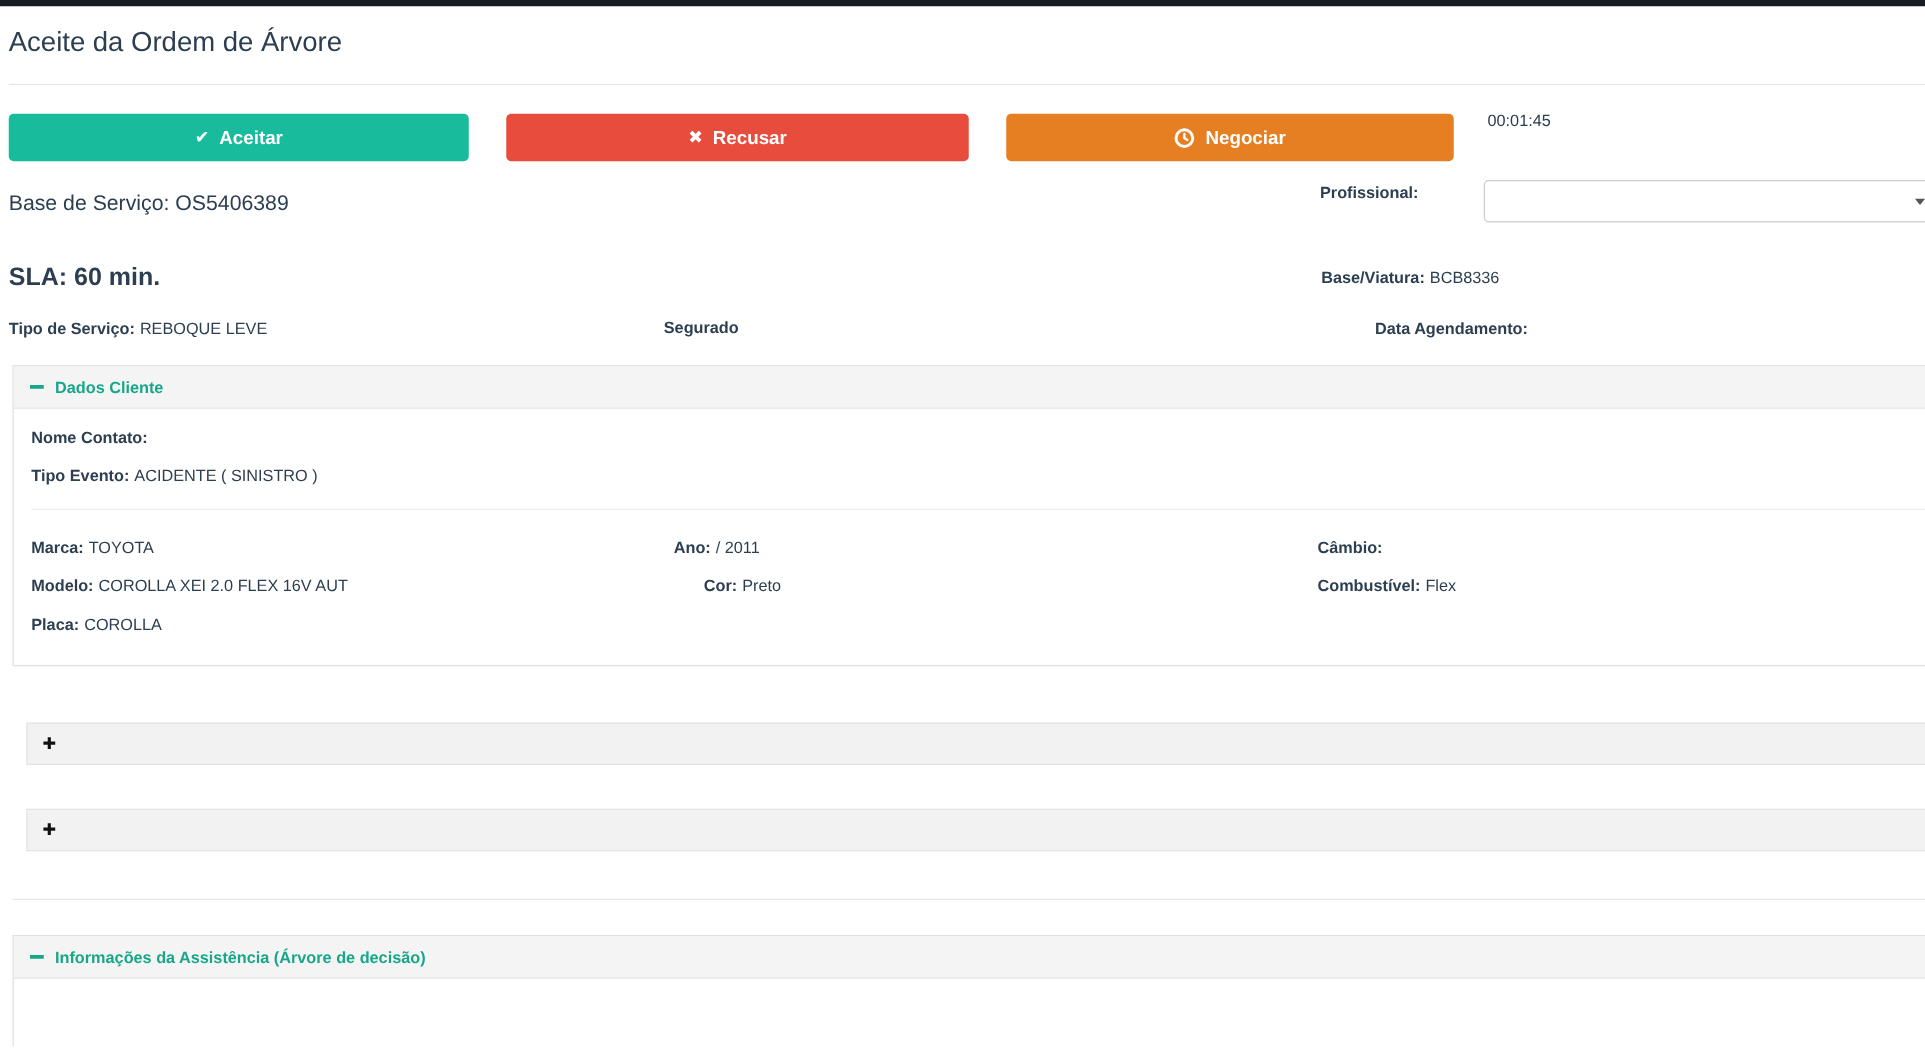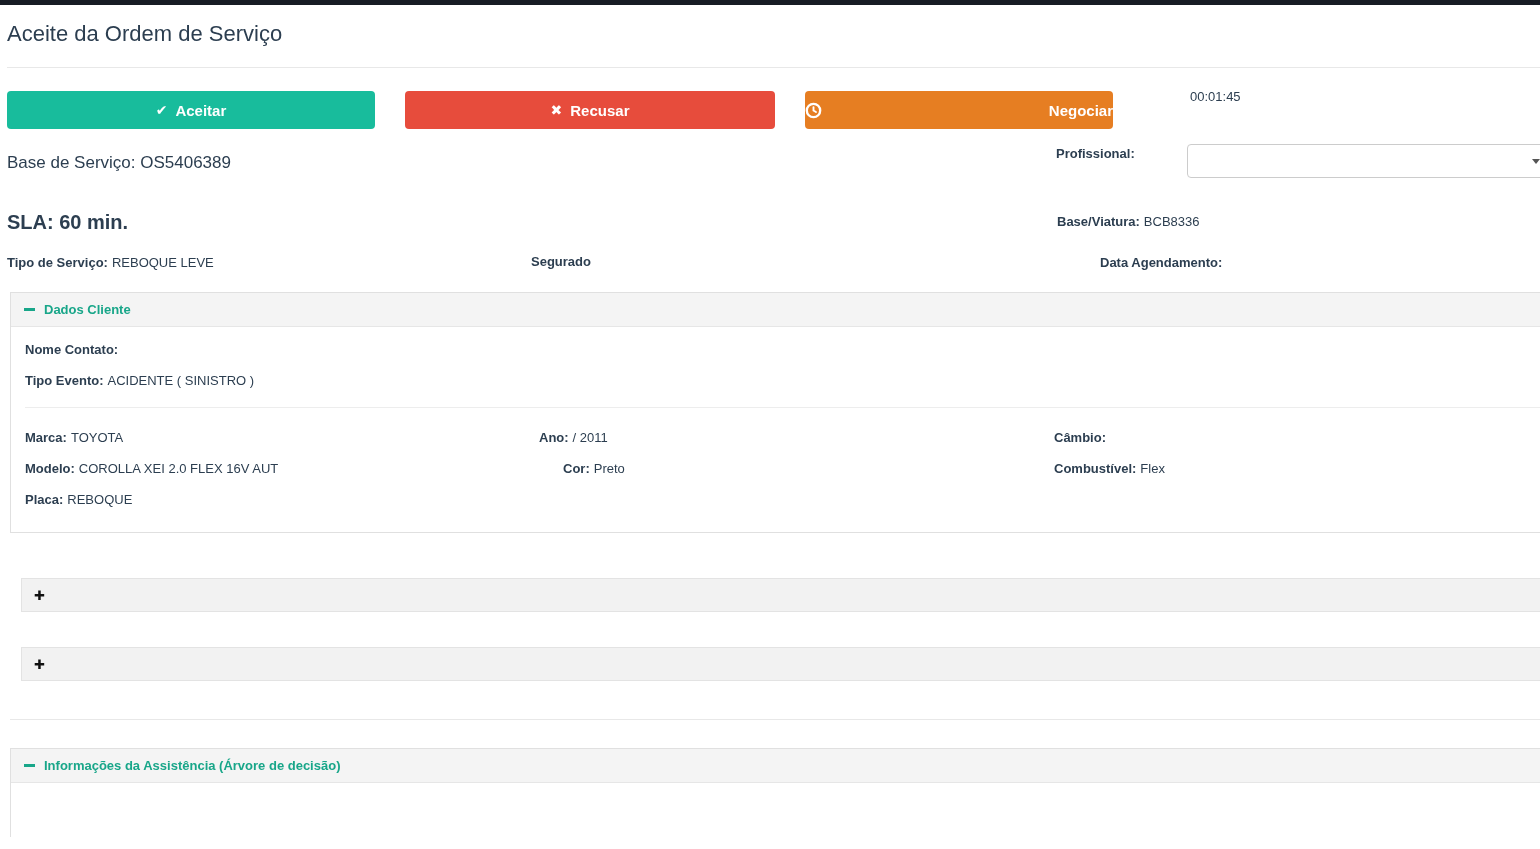--- a/index.html
+++ b/index.html
@@ -27,21 +27,21 @@
   .btn{
     position:absolute;top:91px;height:38px;
     border:none;border-radius:4px;
     color:#fff;font-weight:bold;font-size:15px;
     font-family:"Liberation Sans","DejaVu Sans",sans-serif;
     display:flex;align-items:center;justify-content:center;gap:8px;
     cursor:pointer;padding:0;
   }
   .btn-accept{left:7px;width:368px;background:#18bc9c;}
   .btn-refuse{left:405px;width:370px;background:#e74c3c;}
-  .btn-negotiate{left:805px;width:308px;background:#e67e22;justify-content:space-between;}
+  .btn-negotiate{left:805px;width:358px;background:#e67e22;}
   .btn .glyph{font-family:"DejaVu Sans",sans-serif;font-size:14px;line-height:1;}
 
   .timer{position:absolute;left:1190px;top:89px;font-size:13px;color:#2c3e50;}
 
   .os-line{position:absolute;left:7px;top:153px;font-size:17px;}
 
   .prof-label{position:absolute;left:1056px;top:146px;font-weight:bold;font-size:13px;}
   .select{
     position:absolute;left:1187px;top:144px;width:373px;height:32px;
     border:1px solid #cccccc;border-radius:4px;background:#fff;cursor:pointer;
@@ -84,21 +84,21 @@
   .plus{font-family:"DejaVu Sans",sans-serif;font-weight:bold;color:#111;margin-right:7px;font-size:13px;line-height:1;}
 
   .panel-assist{top:748px;height:89px;overflow:hidden;border-bottom:none;}
   .qa{position:absolute;left:14px;top:39px;font-size:12.5px;line-height:17px;color:#2c3e50;}
 </style>
 </head>
 <body>
 
 <div class="topbar"></div>
 
-<div class="page-title">Aceite da Ordem de Serviço</div>
+<div class="page-title">Aceite da Ordem de Árvore</div>
 <div class="hr hr1"></div>
 
 <button class="btn btn-accept">
   <span class="glyph">✔</span>
   <span>Aceitar</span>
 </button>
 <button class="btn btn-refuse">
   <span class="glyph">✖</span>
   <span>Recusar</span>
 </button>
@@ -160,21 +160,21 @@
   <div class="field" style="left:14px;top:168px;">
     <span class="lbl">Modelo:</span><span class="val">COROLLA XEI 2.0 FLEX 16V AUT</span>
   </div>
   <div class="field" style="left:552px;top:168px;">
     <span class="lbl">Cor:</span><span class="val">Preto</span>
   </div>
   <div class="field" style="left:1043px;top:168px;">
     <span class="lbl">Combustível:</span><span class="val">Flex</span>
   </div>
   <div class="field" style="left:14px;top:199px;">
-    <span class="lbl">Placa:</span><span class="val">REBOQUE</span>
+    <span class="lbl">Placa:</span><span class="val">COROLLA</span>
   </div>
 </div>
 
 <div class="bar bar-local">
   <span class="plus">✚</span>
 </div>
 
 <div class="bar bar-destino">
   <span class="plus">✚</span>
 </div>

